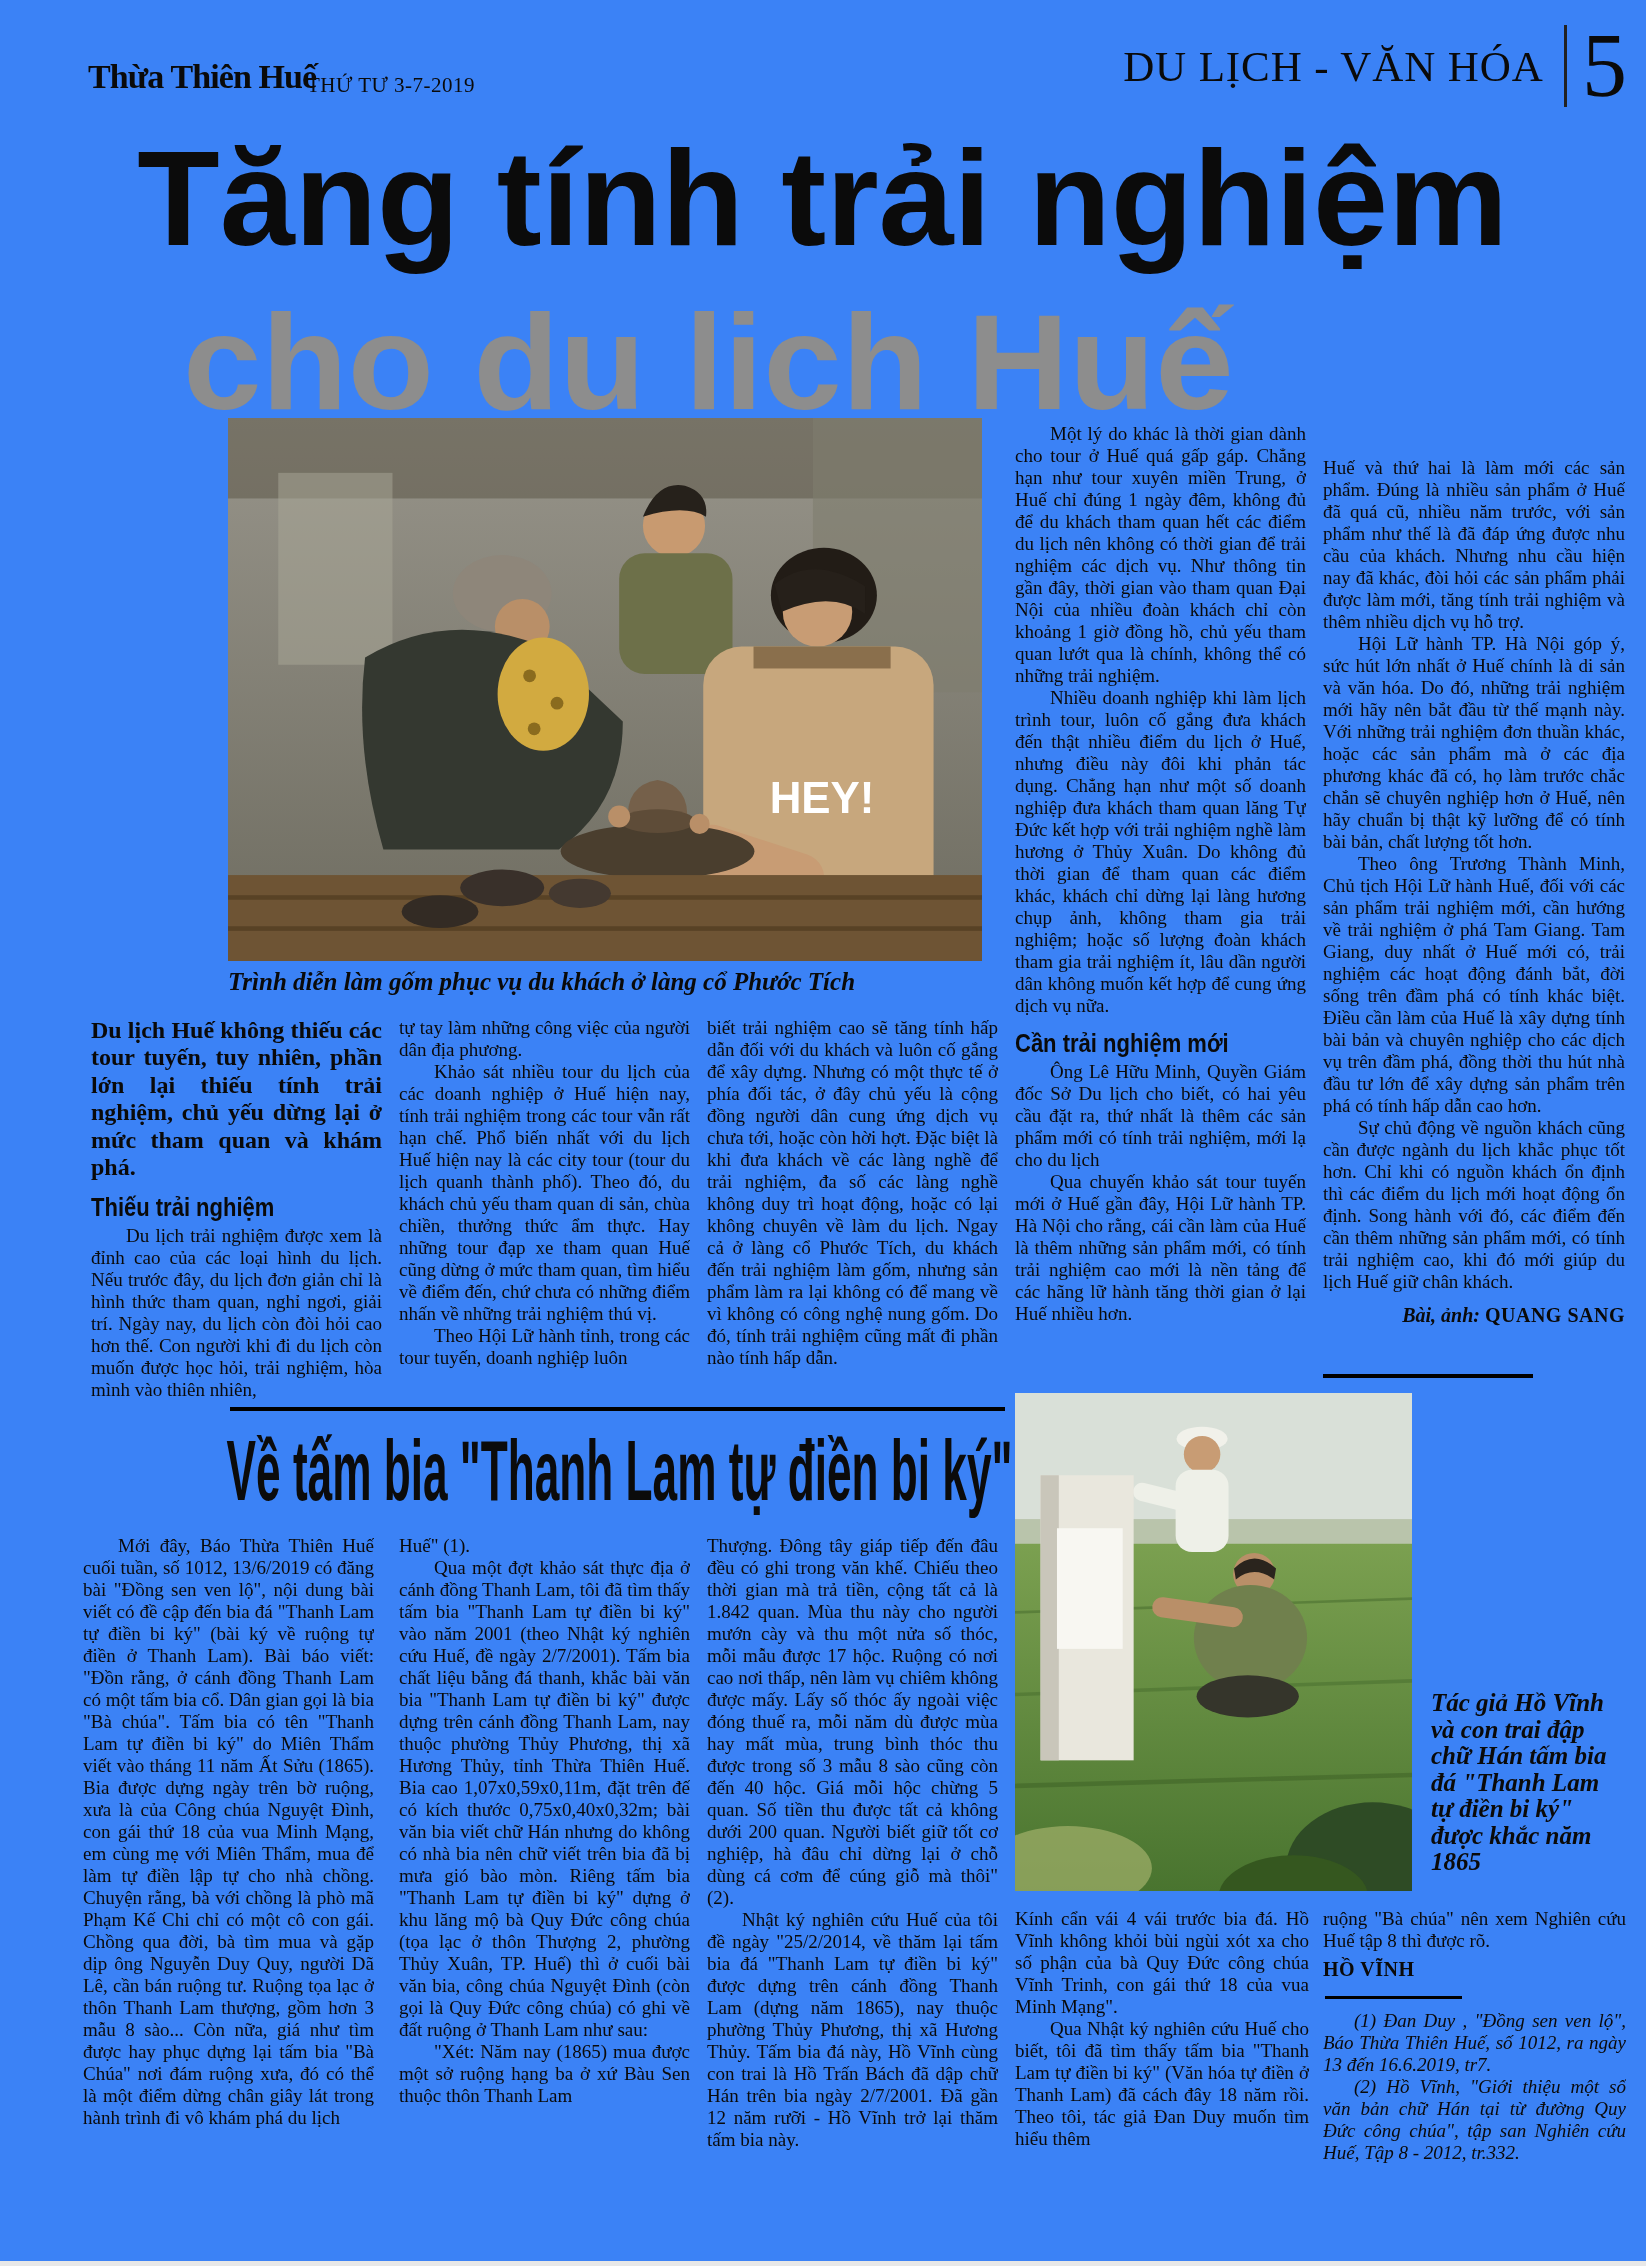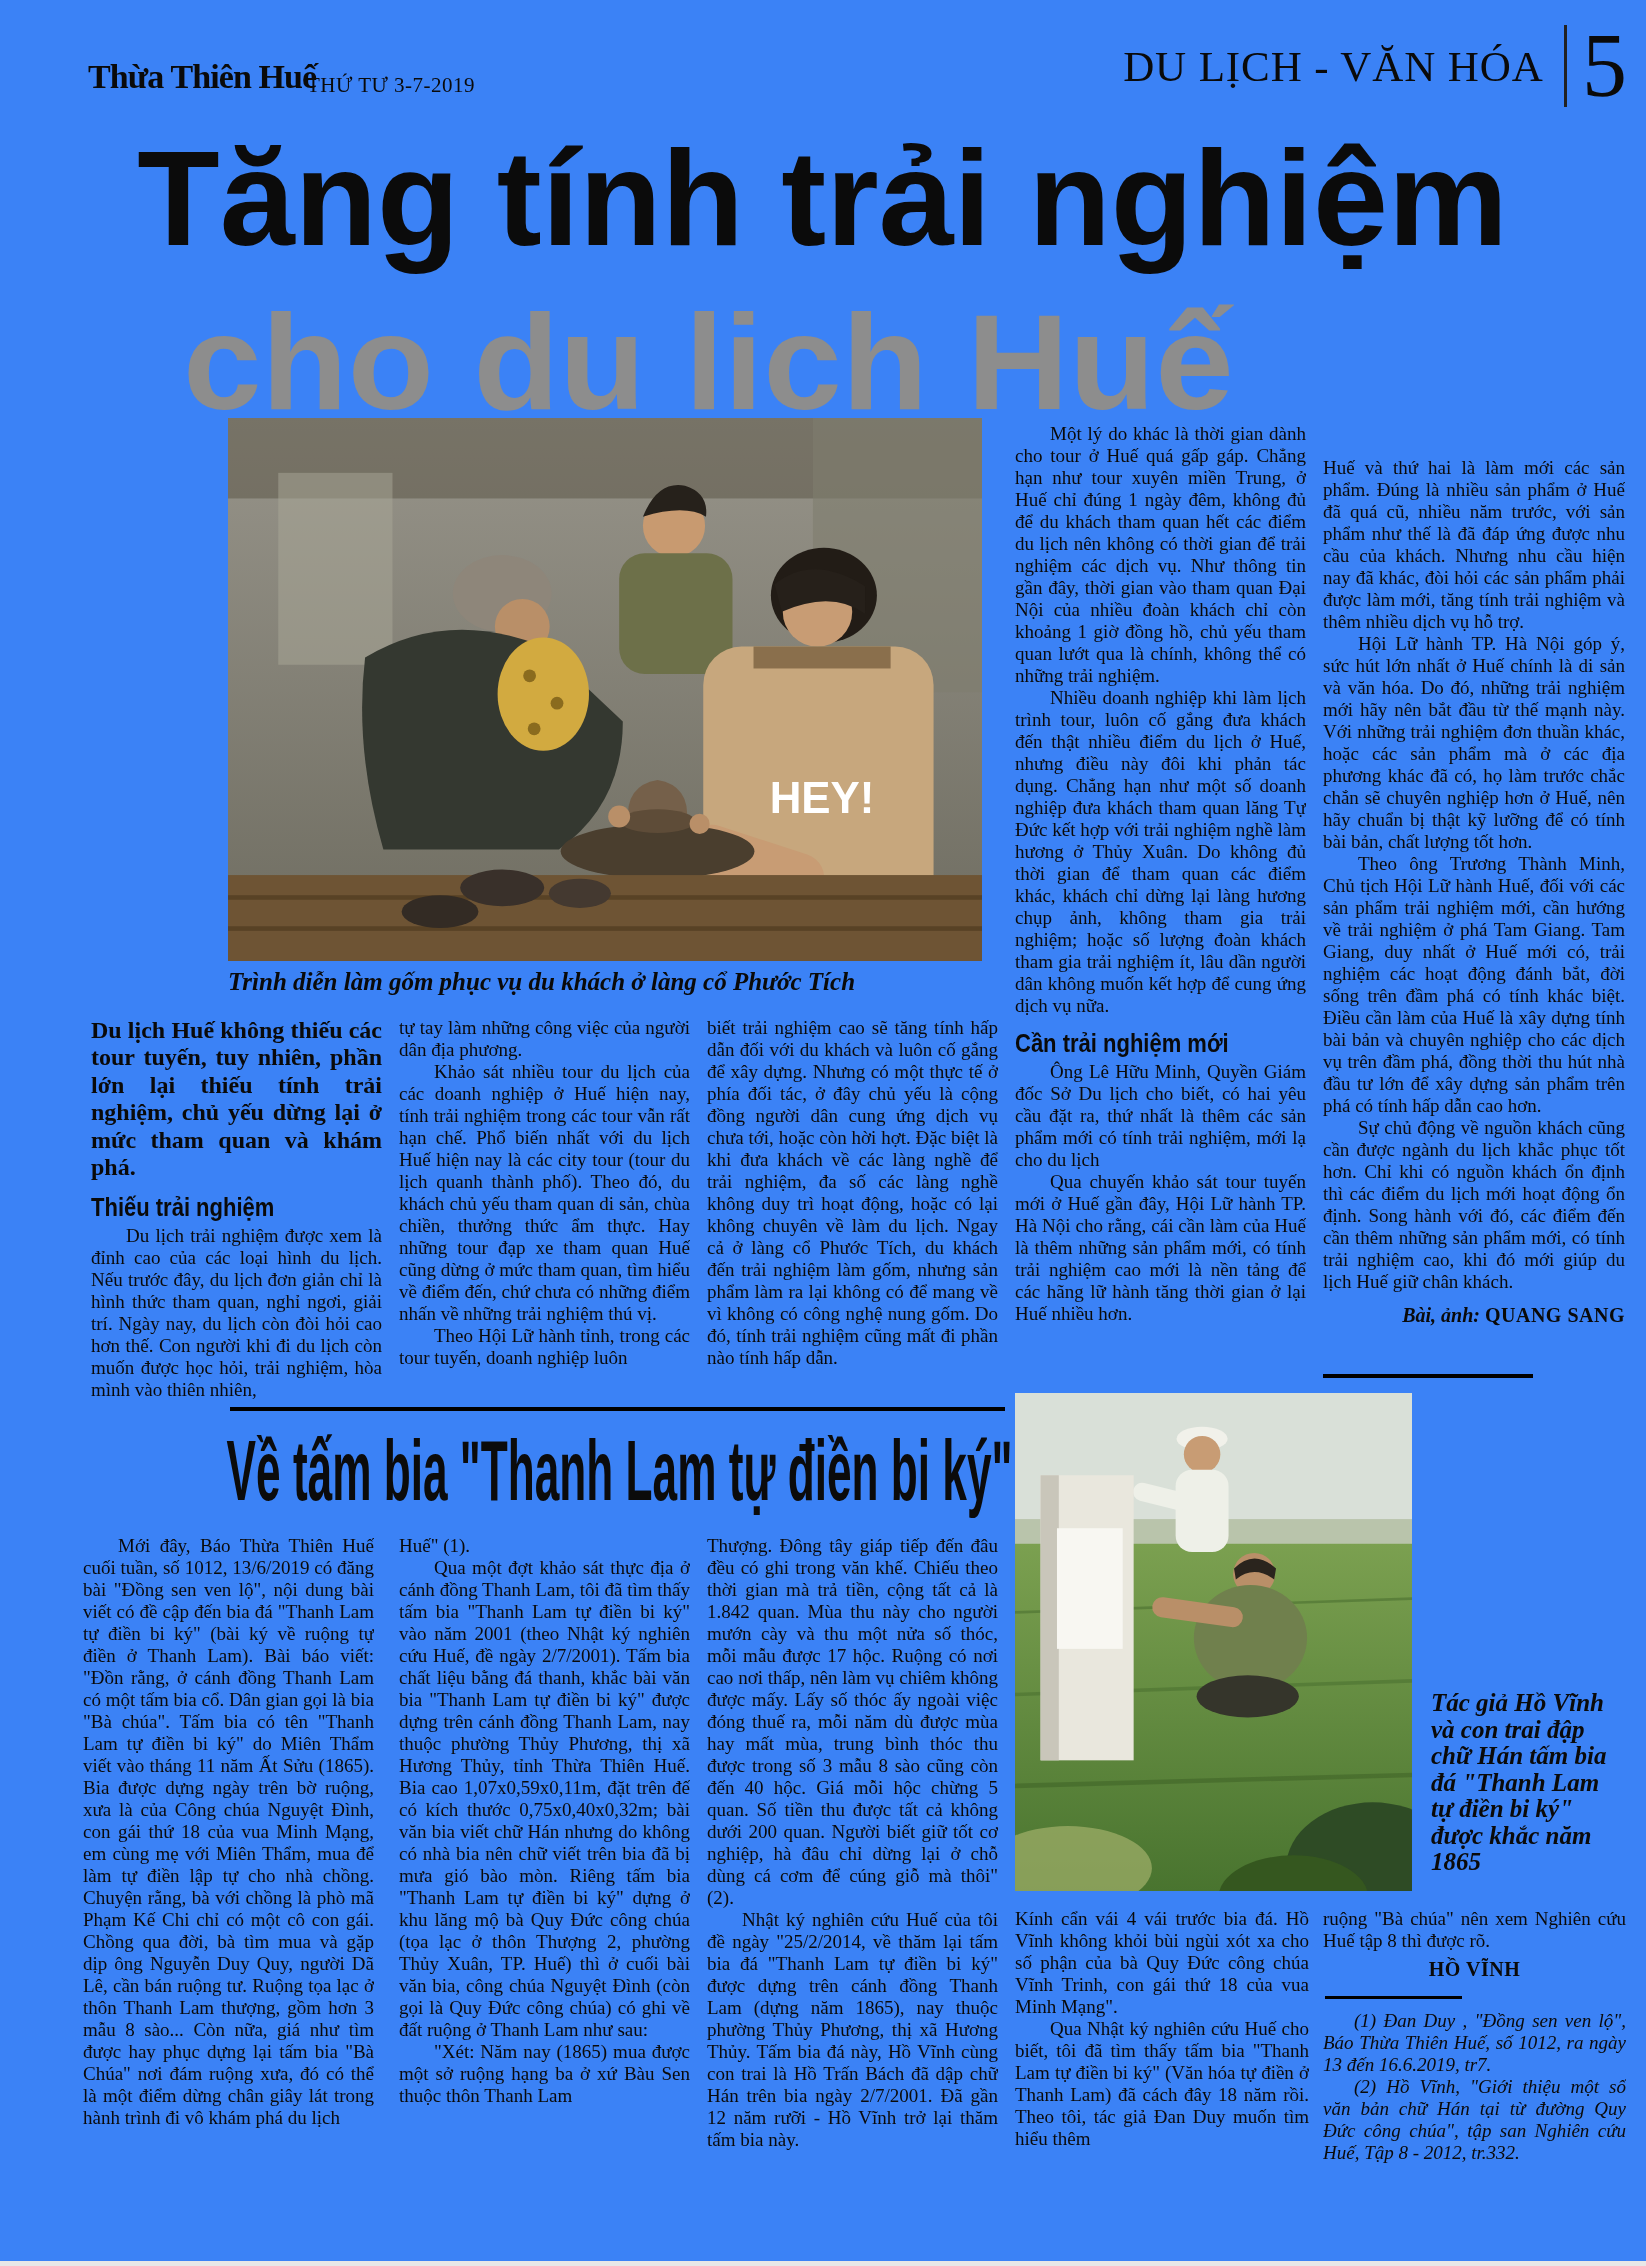--- a/index.html
+++ b/index.html
@@ -47,21 +47,21 @@
   .rule{position:absolute;background:#000;height:3.7px;}
   .rule-byline{left:1323px;top:1374px;width:210px;}
   .rule-article2{left:230px;top:1407px;width:775px;}
 
   .a2c1{left:83px;top:1535px;width:291px;height:708px;}
   .a2c2{left:399px;top:1535px;width:291px;height:717px;}
   .a2c3{left:707px;top:1535px;width:291px;height:717px;}
   .a2c4{left:1015px;top:1908px;width:294px;height:311px;}
   .a2c5{left:1323px;top:1908px;width:303px;height:352px;}
 
-  .author-sig{text-align:center;font-weight:bold;font-size:20px;margin-top:5.5px;letter-spacing:0.5px;}
+  .author-sig{text-align:left;font-weight:bold;font-size:20px;margin-top:5.5px;letter-spacing:0.5px;}
   .fn-divider{width:137px;height:2.7px;background:#000;margin:16.4px 0 11px 1.8px;}
   .footnotes p{font-style:italic;margin:0;text-indent:31px;text-align:justify;}
 </style>
 </head>
 <body>
 
 <div class="page">
 
   <div class="masthead-brand">Thừa Thiên Huế</div>
   <div class="masthead-date">THỨ TƯ 3-7-2019</div>

